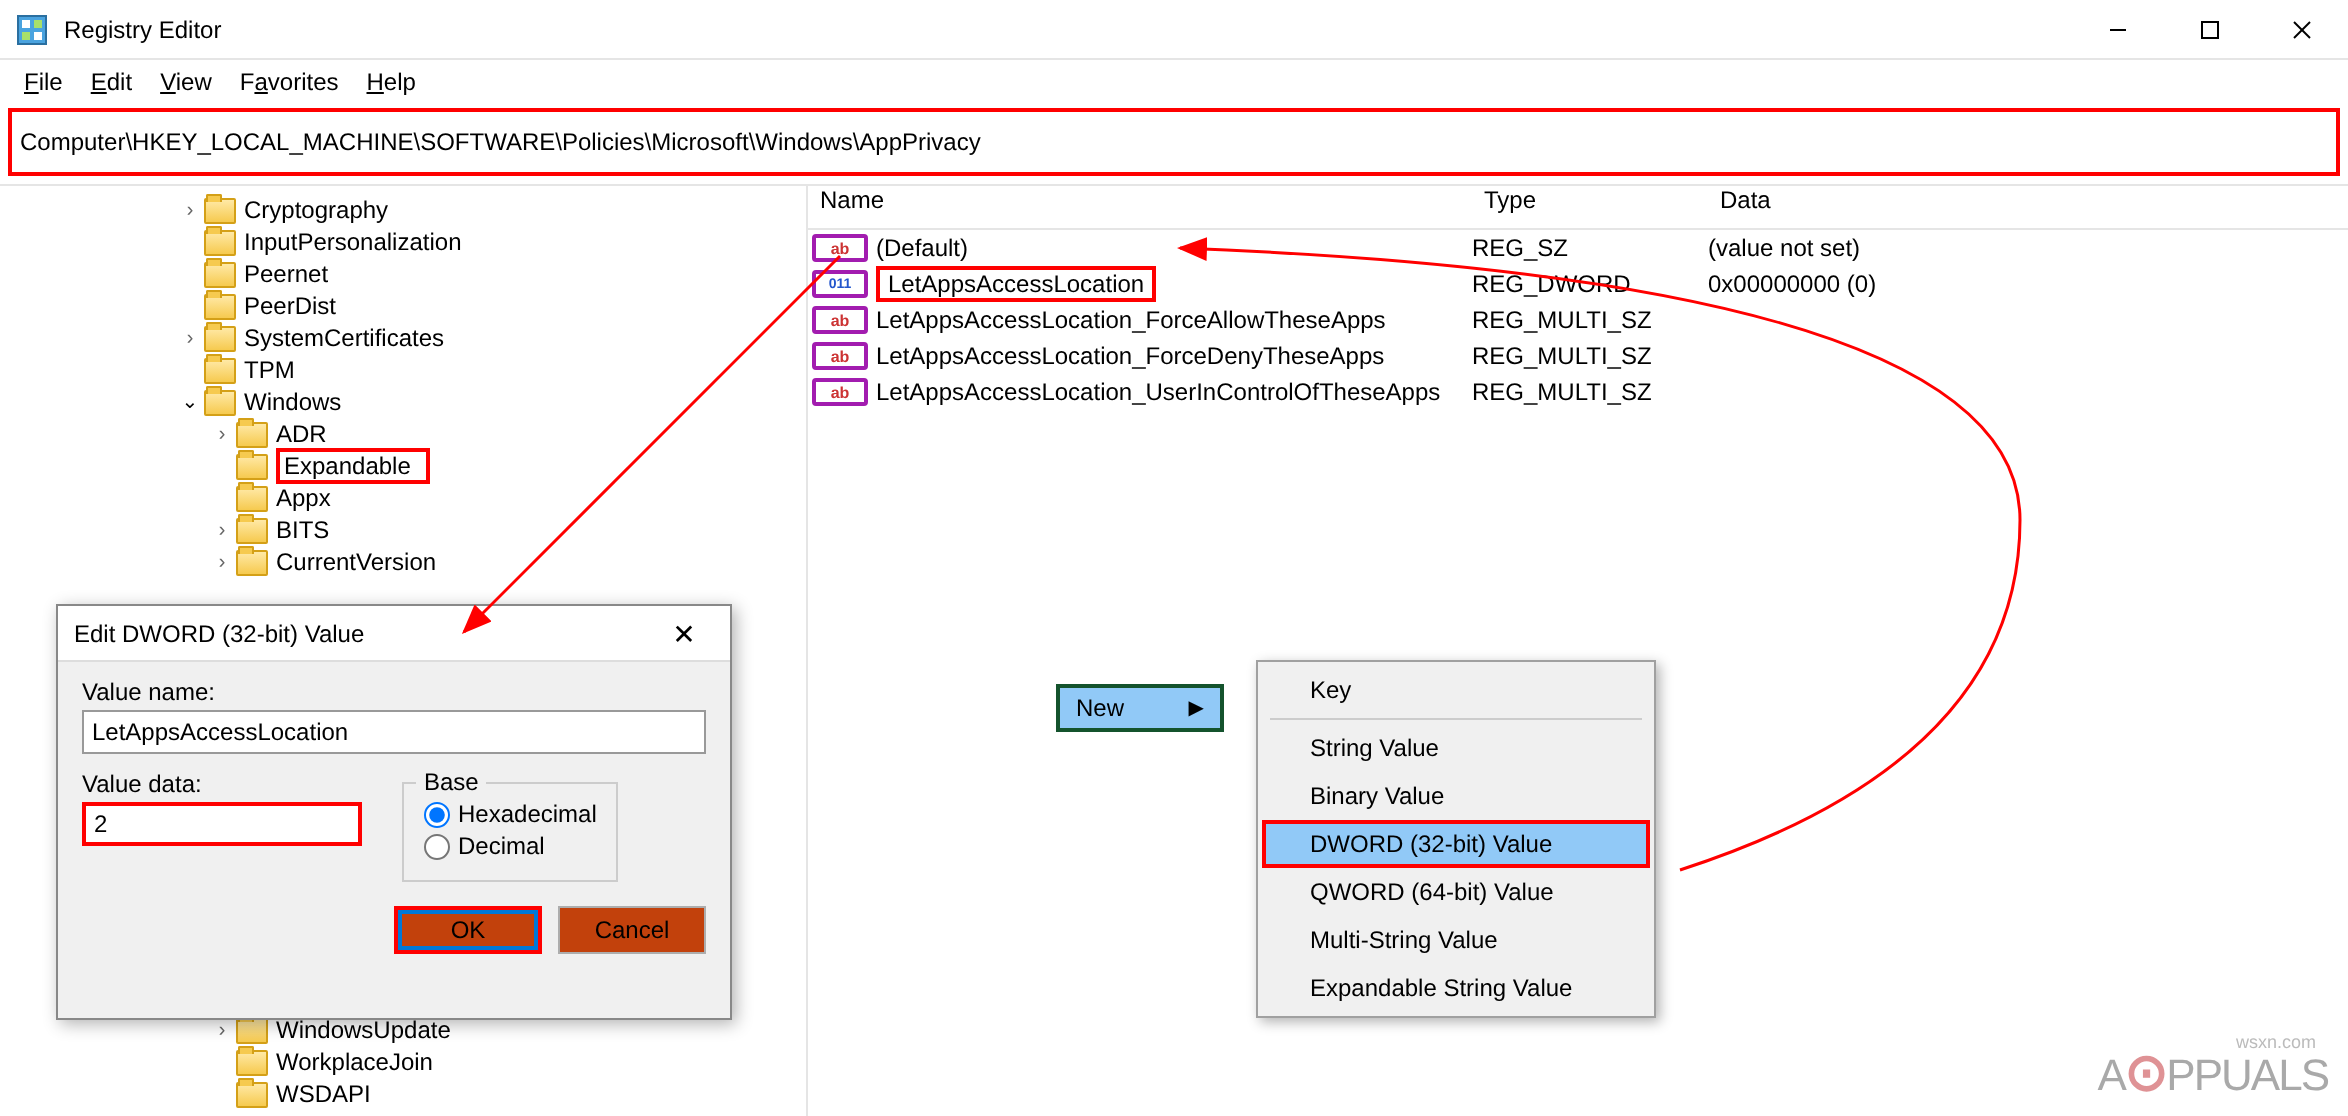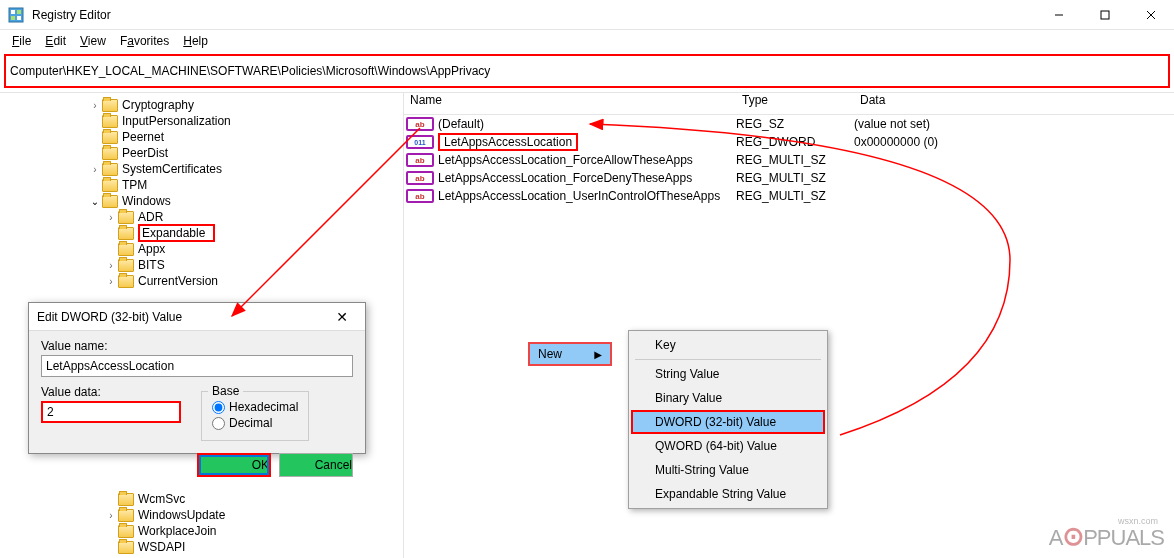--- a/index.html
+++ b/index.html
@@ -29,36 +29,36 @@
     .values-header div { padding: 0 6px; }
     .col-name { width: 332px; }
     .col-type { width: 118px; }
     .col-data { flex:1; }
     .value-row { display: flex; align-items: center; height: 18px; }
     .value-row .col-name { display:flex; align-items:center; }
     .val-icon { width:28px; height:14px; margin: 0 4px 0 2px; border:2px solid #a21caf; border-radius:2px; display:flex; align-items:center; justify-content:center; font-size:8px; font-weight:bold;}
     .val-icon.ab { color:#c33; }
     .val-icon.num { color:#25c; font-size:7px; }
     .value-row.highlighted .vname { border:2px solid red; padding: 0 4px; }
-    .dialog { position:absolute; left:28px; top:302px; width:338px; height:152px; background:#f0f0f0; border:1px solid #888; box-shadow: 2px 2px 8px rgba(0,0,0,0.3); }
+    .dialog { position:absolute; left:28px; top:302px; width:338px; height:208px; background:#f0f0f0; border:1px solid #888; box-shadow: 2px 2px 8px rgba(0,0,0,0.3); }
     .dialog-title { height:28px; background:#fff; display:flex; align-items:center; padding:0 8px; border-bottom:1px solid #ddd;}
     .dialog-title .t { flex:1; }
     .dialog-close { width:30px; text-align:center; font-size:14px;}
     .dialog-body { padding: 8px 12px; }
     .dialog-body label { display:block; margin-bottom:2px;}
     .dialog-body input[type=text] { width:100%; height:22px; border:1px solid #999; padding:0 4px; background:#fff; margin-bottom:8px;}
     .dialog-row { display:flex; gap:20px; align-items:flex-start;}
     .vd-group input { width:140px !important; border:2px solid red !important; }
     .base-group { border:1px solid #ccc; padding: 6px 10px 8px 10px; position:relative; margin-top:6px;}
     .base-group .legend{ position:absolute; top:-8px; left:6px; background:#f0f0f0; padding:0 4px;}
     .base-group label { display:flex; align-items:center; gap:4px; margin:2px 0;}
     .dialog-buttons { display:flex; justify-content:flex-end; gap:8px; padding: 4px 12px 10px 12px;}
-    .dialog-buttons button { width:74px; height:24px; background:#22c55e; border:1px solid #adadad;text-align:right;}
+    .dialog-buttons button { width:74px; height:24px; background:#c2410c; border:1px solid #adadad;}
     .dialog-buttons button.ok { border:2px solid red; outline: 2px solid #0078d7; outline-offset:-4px;}
-    .context-sub { position:absolute; left:528px; top:342px; width:84px; height:24px; background:#91c9f7; border:2px solid #ef4444; display:flex; align-items:center; padding:0 8px; }
+    .context-sub { position:absolute; left:528px; top:342px; width:84px; height:24px; background:#91c9f7; border:2px solid #14532d; display:flex; align-items:center; padding:0 8px; }
     .context-sub .arrow { margin-left:auto; font-size:10px;}
     .context-menu { position:absolute; left:628px; top:330px; width:200px; background:#f0f0f0; border:1px solid #a0a0a0; box-shadow: 2px 2px 6px rgba(0,0,0,0.3); padding:2px;}
     .context-menu .mi { height:24px; display:flex; align-items:center; padding:0 24px;}
     .context-menu .mi.sep { height:1px; border-top:1px solid #ccc; margin:2px 4px; padding:0;}
     .context-menu .mi.highlighted { background:#91c9f7; border:2px solid red; padding:0 22px;}
     svg.arrow-line { position:absolute; pointer-events:none; }
     .watermark { position:absolute; right:10px; bottom:6px; font-size:22px; color:#555; font-weight:300; letter-spacing:-1px; opacity:0.5;}
     .watermark b{color:#c1272d; font-weight:bold;}
     .wsxn { position:absolute; right:16px; bottom:32px; font-size:9px; color:#bbb;}
   </style>

